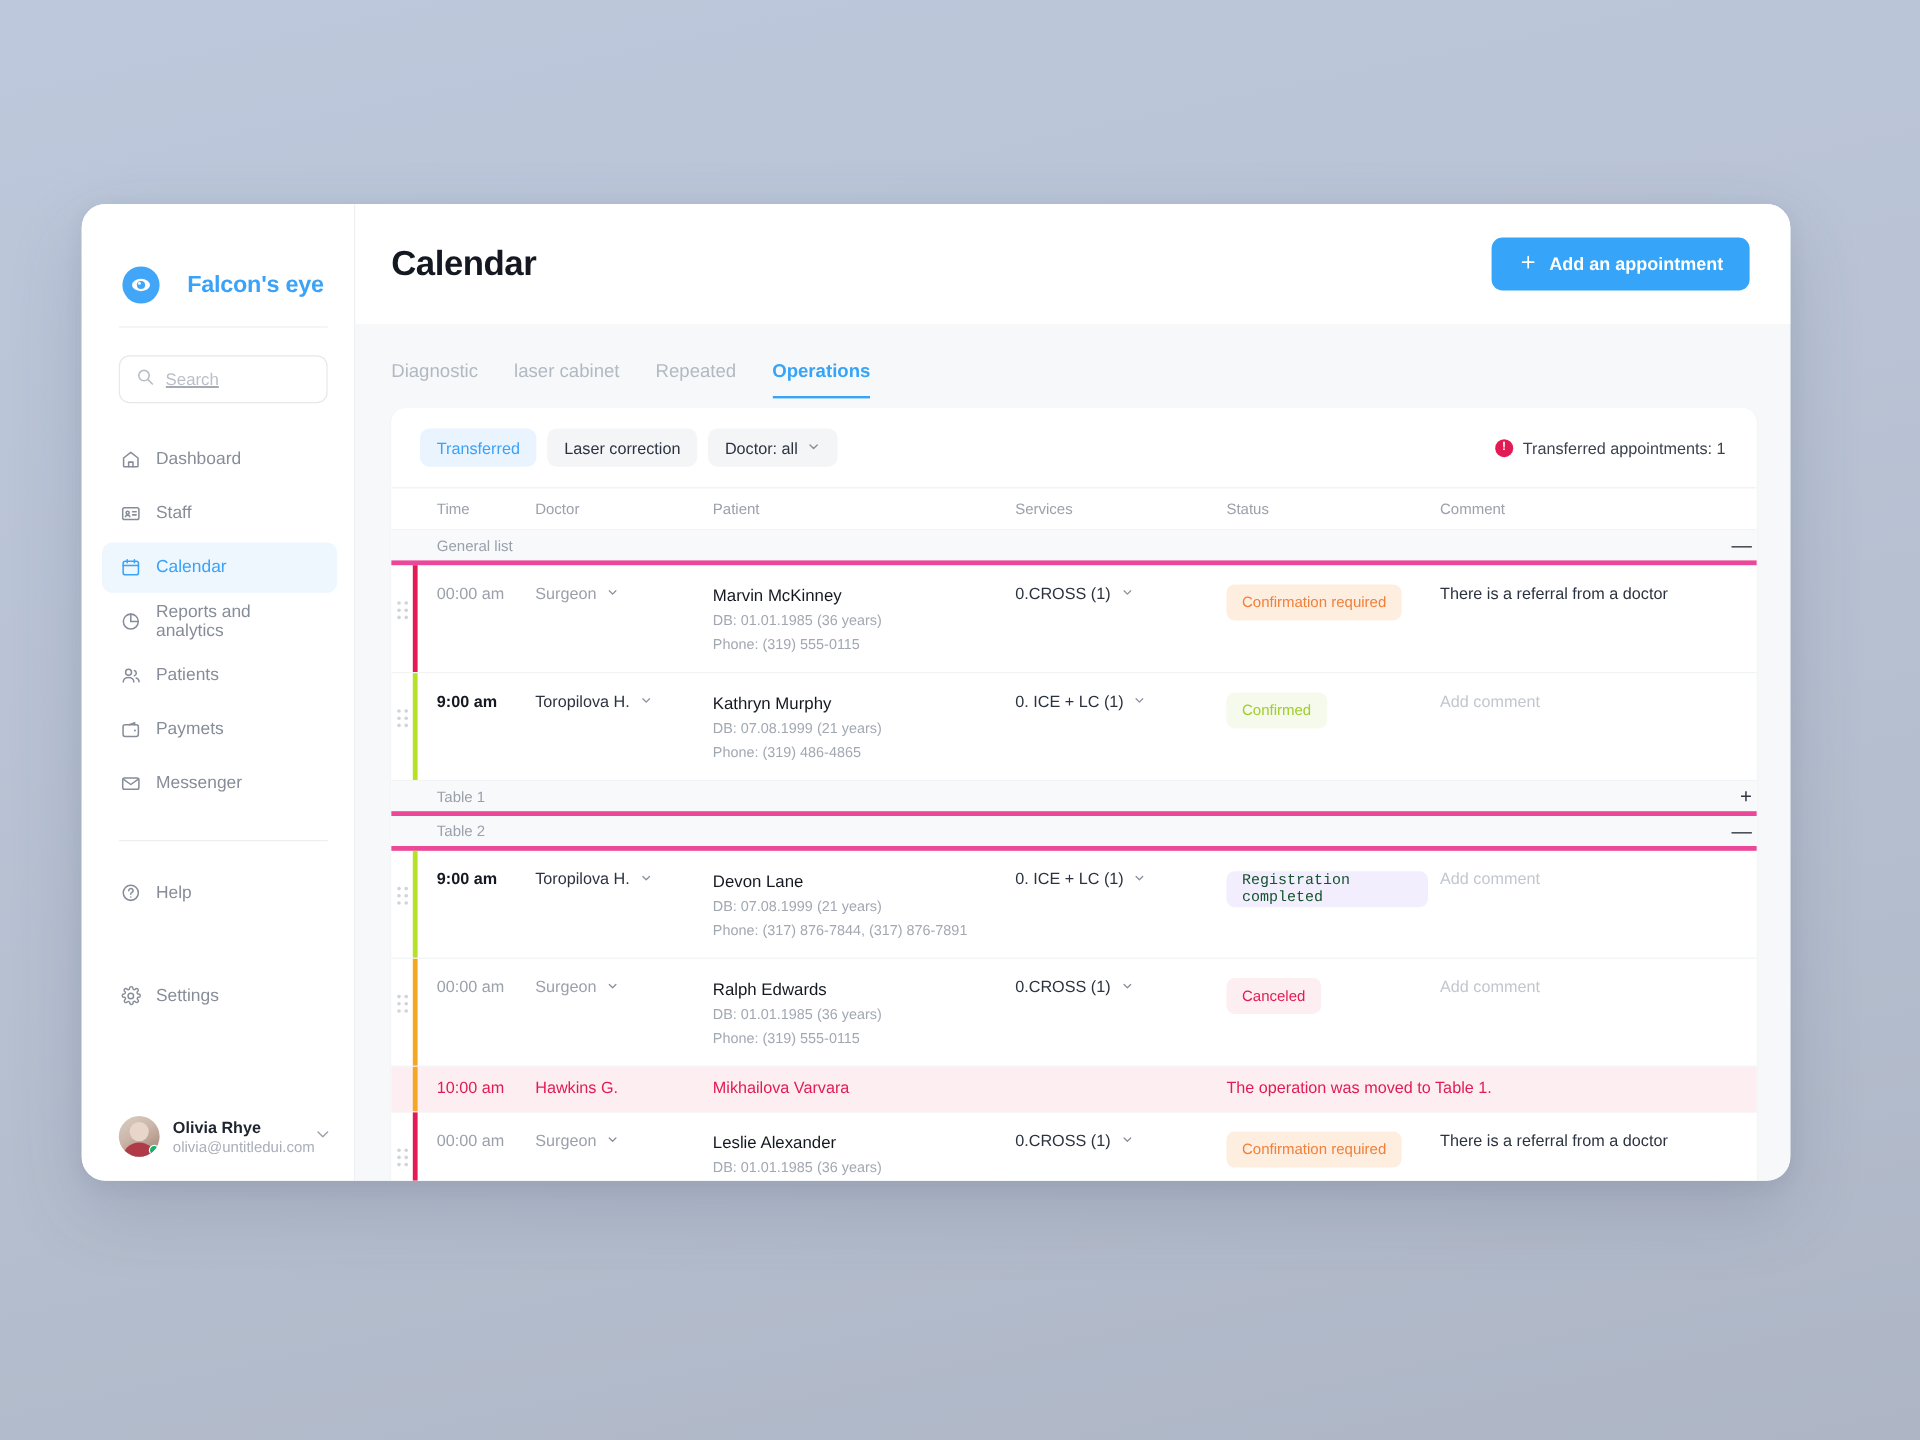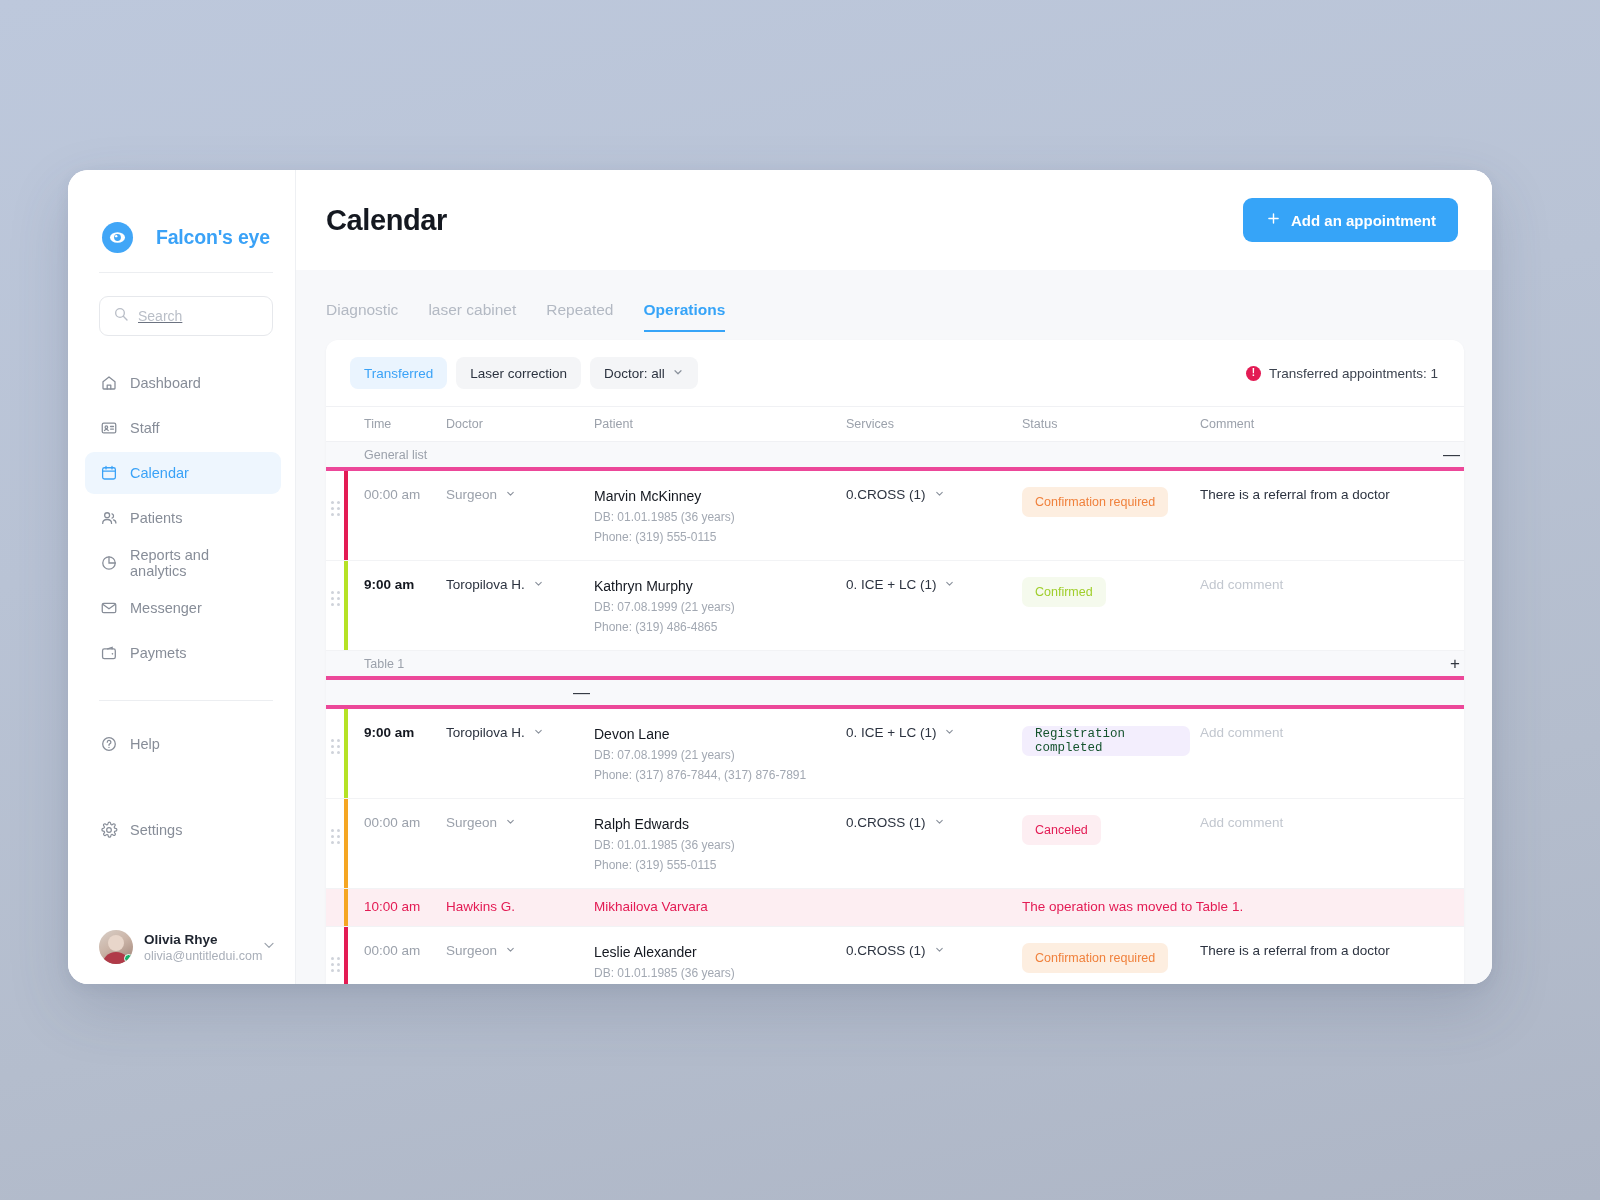--- a/index.html
+++ b/index.html
@@ -283,57 +283,57 @@
             <rect x="3.5" y="5" width="17" height="15" rx="2.4"></rect>
               <path d="M3.5 9.6h17M8 3.3v3.2M16 3.3v3.2"></path>
           </svg>
         </span>
         <span>Calendar</span>
       </div>
 
       <div class="nav-item">
         <span class="nav-ico">
           <svg width="18" height="18" viewBox="0 0 24 24" fill="none" stroke="currentColor" stroke-width="1.7" stroke-linecap="round">
+            <circle cx="12" cy="12" r="8.3"></circle>
+              <path d="M12 3.7v8.3h8.3"></path>
+          </svg>
+        </span>
+        <span>Reports and analytics</span>
+      </div>
+
+      <div class="nav-item">
+        <span class="nav-ico">
+          <svg width="18" height="18" viewBox="0 0 24 24" fill="none" stroke="currentColor" stroke-width="1.7" stroke-linecap="round">
             <circle cx="9.5" cy="8.3" r="3.3"></circle>
               <path d="M3.6 19.2c0-3.2 2.7-5.2 5.9-5.2s5.9 2 5.9 5.2"></path>
             <path d="M16 6.4a3 3 0 0 1 0 5.7M18 14.6c2 .6 3.2 2.2 3.2 4.2"></path>
           </svg>
         </span>
         <span>Patients</span>
-      </div>
-
-      <div class="nav-item">
-        <span class="nav-ico">
-          <svg width="18" height="18" viewBox="0 0 24 24" fill="none" stroke="currentColor" stroke-width="1.7" stroke-linecap="round">
-            <circle cx="12" cy="12" r="8.3"></circle>
-              <path d="M12 3.7v8.3h8.3"></path>
-          </svg>
-        </span>
-        <span>Reports and analytics</span>
-      </div>
-
-      <div class="nav-item">
-        <span class="nav-ico">
-          <svg width="18" height="18" viewBox="0 0 24 24" fill="none" stroke="currentColor" stroke-width="1.7" stroke-linejoin="round">
-            <rect x="3" y="5.8" width="18" height="12.4" rx="2"></rect>
-              <path d="m3.6 7 8.4 6 8.4-6"></path>
-          </svg>
-        </span>
-        <span>Messenger</span>
       </div>
 
       <div class="nav-item">
         <span class="nav-ico">
           <svg width="18" height="18" viewBox="0 0 24 24" fill="none" stroke="currentColor" stroke-width="1.7" stroke-linecap="round">
             <rect x="3.4" y="6.6" width="17" height="13" rx="2.3"></rect>
               <path d="M16.2 6.6V4.4l-6 2.2"></path>
             <circle cx="16.6" cy="13.1" r="1.1" fill="currentColor" stroke="none"></circle>
           </svg>
         </span>
         <span>Paymets</span>
+      </div>
+
+      <div class="nav-item">
+        <span class="nav-ico">
+          <svg width="18" height="18" viewBox="0 0 24 24" fill="none" stroke="currentColor" stroke-width="1.7" stroke-linejoin="round">
+            <rect x="3" y="5.8" width="18" height="12.4" rx="2"></rect>
+              <path d="m3.6 7 8.4 6 8.4-6"></path>
+          </svg>
+        </span>
+        <span>Messenger</span>
       </div>
     </nav>
 
     <div class="nav-divider"></div>
 
     <nav class="nav nav-bottom">
       <div class="nav-item">
         <span class="nav-ico">
           <svg width="18" height="18" viewBox="0 0 24 24" fill="none" stroke="currentColor" stroke-width="1.7" stroke-linecap="round">
             <circle cx="12" cy="12" r="8.4"></circle>
@@ -513,20 +513,21 @@
           <div></div>
             <div></div>
           <div class="group-label" style="grid-column:3/8; padding-left:16px">Table 1</div>
           <div></div>
           <div class="group-toggle">+</div>
         </div>
 
         <div class="row-grid grouprow">
           <div></div>
             <div></div>
+          <div class="group-label" style="grid-column:3/8; padding-left:16px">Table 2</div>
           <div></div>
           <div class="group-toggle">—</div>
         </div>
 
         <div class="row-grid trow">
           <div class="handle">
               <i></i>
               <i></i>
               <i></i>
               <i></i>

